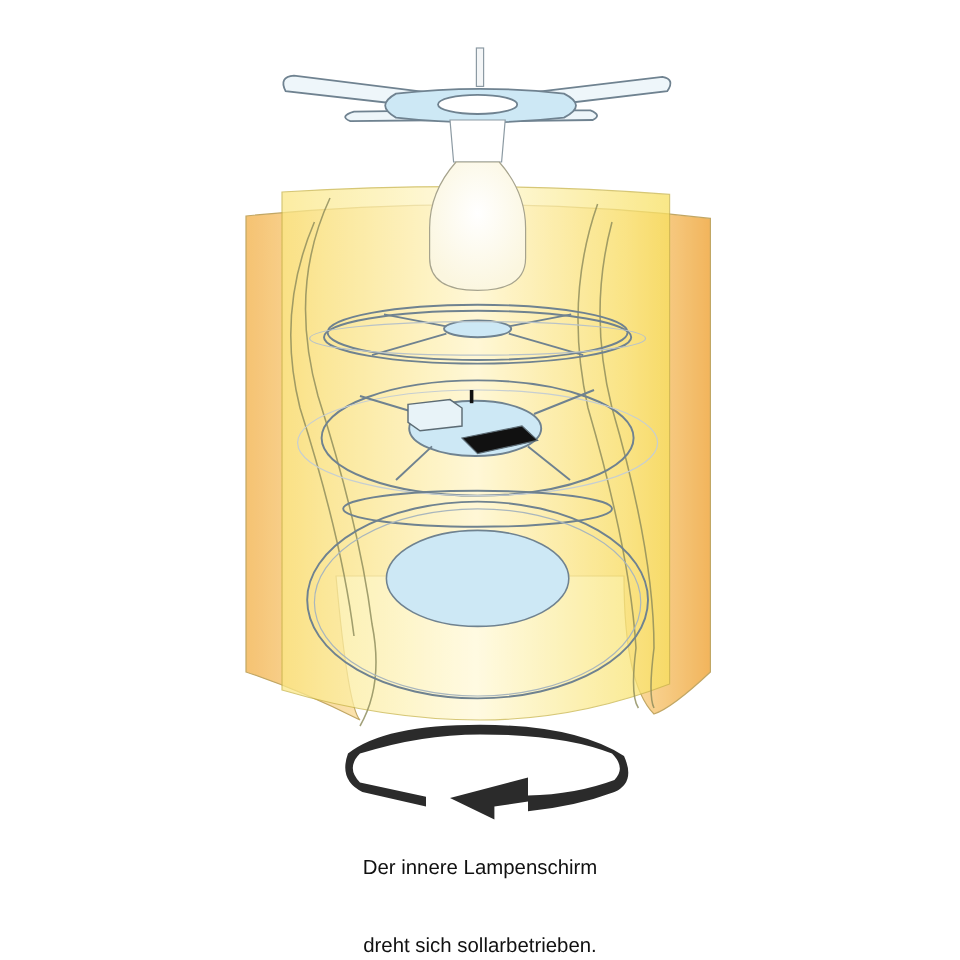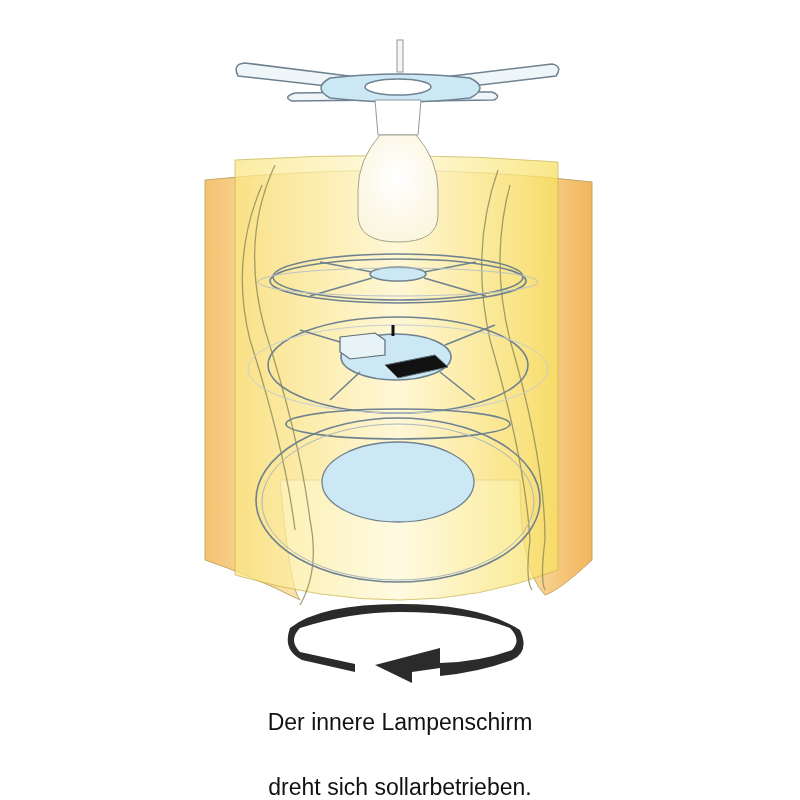--- a/index.html
+++ b/index.html
@@ -1,18 +1,18 @@
 <!DOCTYPE html>
 <html><head>
 <meta charset="utf-8">
 <style>
   html, body { margin: 0; padding: 0; background: #ffffff; }
   body { width: 800px; height: 800px; position: relative; overflow: hidden; font-family: "Liberation Sans", sans-serif; }
   #illustration { position: absolute; left: 0; top: 0; width: 800px; height: 800px; }
-  .caption { position: absolute; left: 0; width: 800px; text-align: center; color: #111111; font-size: 23px; line-height: 29px; }
+  .caption { position: absolute; left: 0; width: 800px; text-align: center; color: #111111; font-size: 17px; line-height: 29px; }
   .caption-1 { top: 708px; }
   .caption-2 { top: 773px; }
 </style>
 </head>
 <body>
 
 <svg id="illustration" viewBox="0 0 800 800" xmlns="http://www.w3.org/2000/svg">
   <defs>
     <linearGradient id="outerGrad" x1="0" x2="1" y1="0" y2="0">
       <stop offset="0" stop-color="#f4b85a"></stop>

